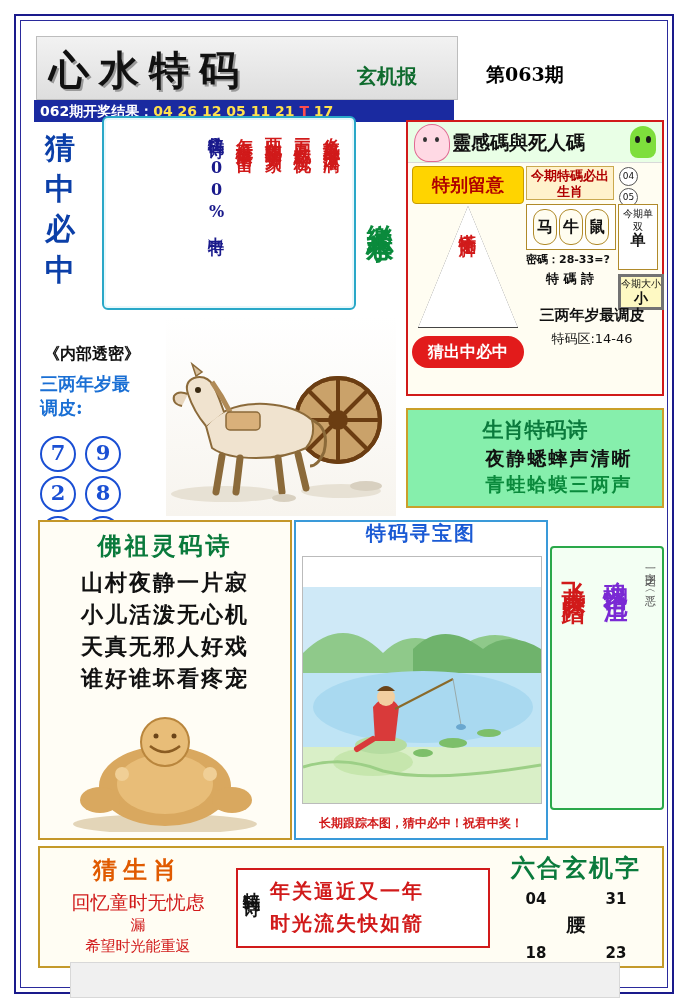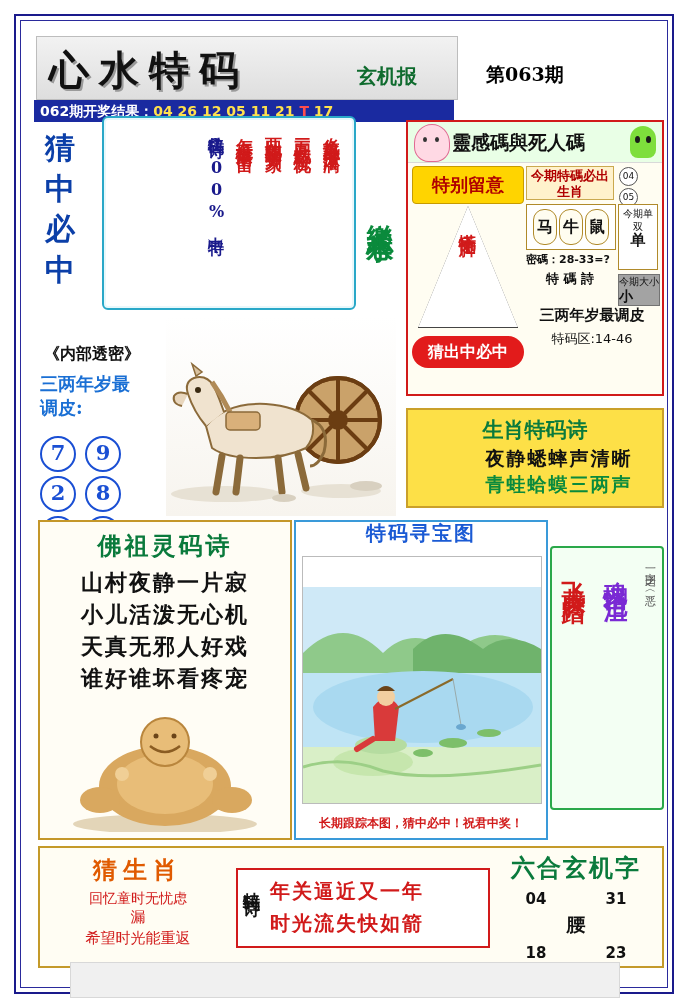--- a/index.html
+++ b/index.html
@@ -209,23 +209,23 @@
   .single-box{
     position:absolute;left:92px;top:38px;width:40px;height:66px;
     border:1px solid #b08a2a;background:#fff;
     font-family:"DejaVu Serif","Liberation Serif",serif;
     font-size:10px;color:#111;text-align:center;line-height:13px;
     padding-top:2px;box-sizing:border-box;
   }
   .single-box .big{font-size:15px;font-weight:bold;display:block;margin-top:1px;}
   .small-box{
     position:absolute;left:92px;top:108px;width:40px;height:30px;
-    border:1px solid #737373;background:#a3a3a3;
-    font-family:"DejaVu Serif","Liberation Serif",serif;
-    font-size:10px;color:#111;text-align:left;line-height:14px;
+    border:3px solid #737373;background:#fef9c3;
+    font-family:"DejaVu Serif","Liberation Serif",serif;
+    font-size:10px;color:#111;text-align:center;line-height:14px;
   }
   .small-box .big{font-size:14px;font-weight:bold;display:block;}
   .rp-foot1{
     position:absolute;left:118px;top:184px;width:132px;
     font-family:"DejaVu Serif","Liberation Serif",serif;
     font-size:15px;font-weight:bold;color:#111;text-align:center;
   }
   .rp-foot2{
     position:absolute;left:118px;top:208px;width:132px;
     font-size:13px;color:#111;text-align:center;
@@ -254,21 +254,21 @@
   
   .horsepic{
     position:absolute;left:150px;top:300px;width:230px;height:200px;
     background:linear-gradient(#ffffff,#f7f4ee);
     overflow:hidden;
   }
 
   
   .zpoem{
     position:absolute;left:390px;top:392px;width:254px;height:96px;
-    border:2px solid #caa02a;background:#fde047;
+    border:2px solid #caa02a;background:#86efac;
   }
   .zpoem-title{
     position:absolute;left:0;top:6px;width:100%;
     font-family:"DejaVu Serif","Liberation Serif",serif;
     font-size:21px;font-weight:bold;color:#0a7a3c;text-align:center;
   }
   .zpoem-l1,.zpoem-l2{
     position:absolute;left:0;width:100%;text-align:center;
     font-family:"DejaVu Serif","Liberation Serif",serif;
     font-size:19px;font-weight:bold;letter-spacing:2px;margin-left:24px;
@@ -340,21 +340,21 @@
     border:2px solid #c49a2a;background:#fffdf3;
   }
   .b-left{
     position:absolute;left:8px;top:6px;width:180px;text-align:center;
   }
   .b-left-title{
     font-family:"DejaVu Serif","Liberation Serif",serif;
     font-size:24px;font-weight:bold;
     color:#e05a00;letter-spacing:6px;
   }
-  .b-left-l1{font-size:14px;color:#d11a1a;margin-top:4px;font-family:"DejaVu Serif","Liberation Serif",serif;}
+  .b-left-l1{font-size:19px;color:#d11a1a;margin-top:4px;font-family:"DejaVu Serif","Liberation Serif",serif;}
   .b-left-l2{font-size:15px;color:#d11a1a;font-family:"DejaVu Serif","Liberation Serif",serif;}
   .b-left-l3{font-size:15px;color:#d11a1a;font-family:"DejaVu Serif","Liberation Serif",serif;margin-top:2px;}
 
   .b-mid{
     position:absolute;left:196px;top:20px;width:250px;height:76px;
     border:2px solid #d11a1a;background:#fff;
   }
   .b-mid-label{
     position:absolute;left:4px;top:8px;width:22px;
     writing-mode:vertical-rl;text-orientation:upright;

